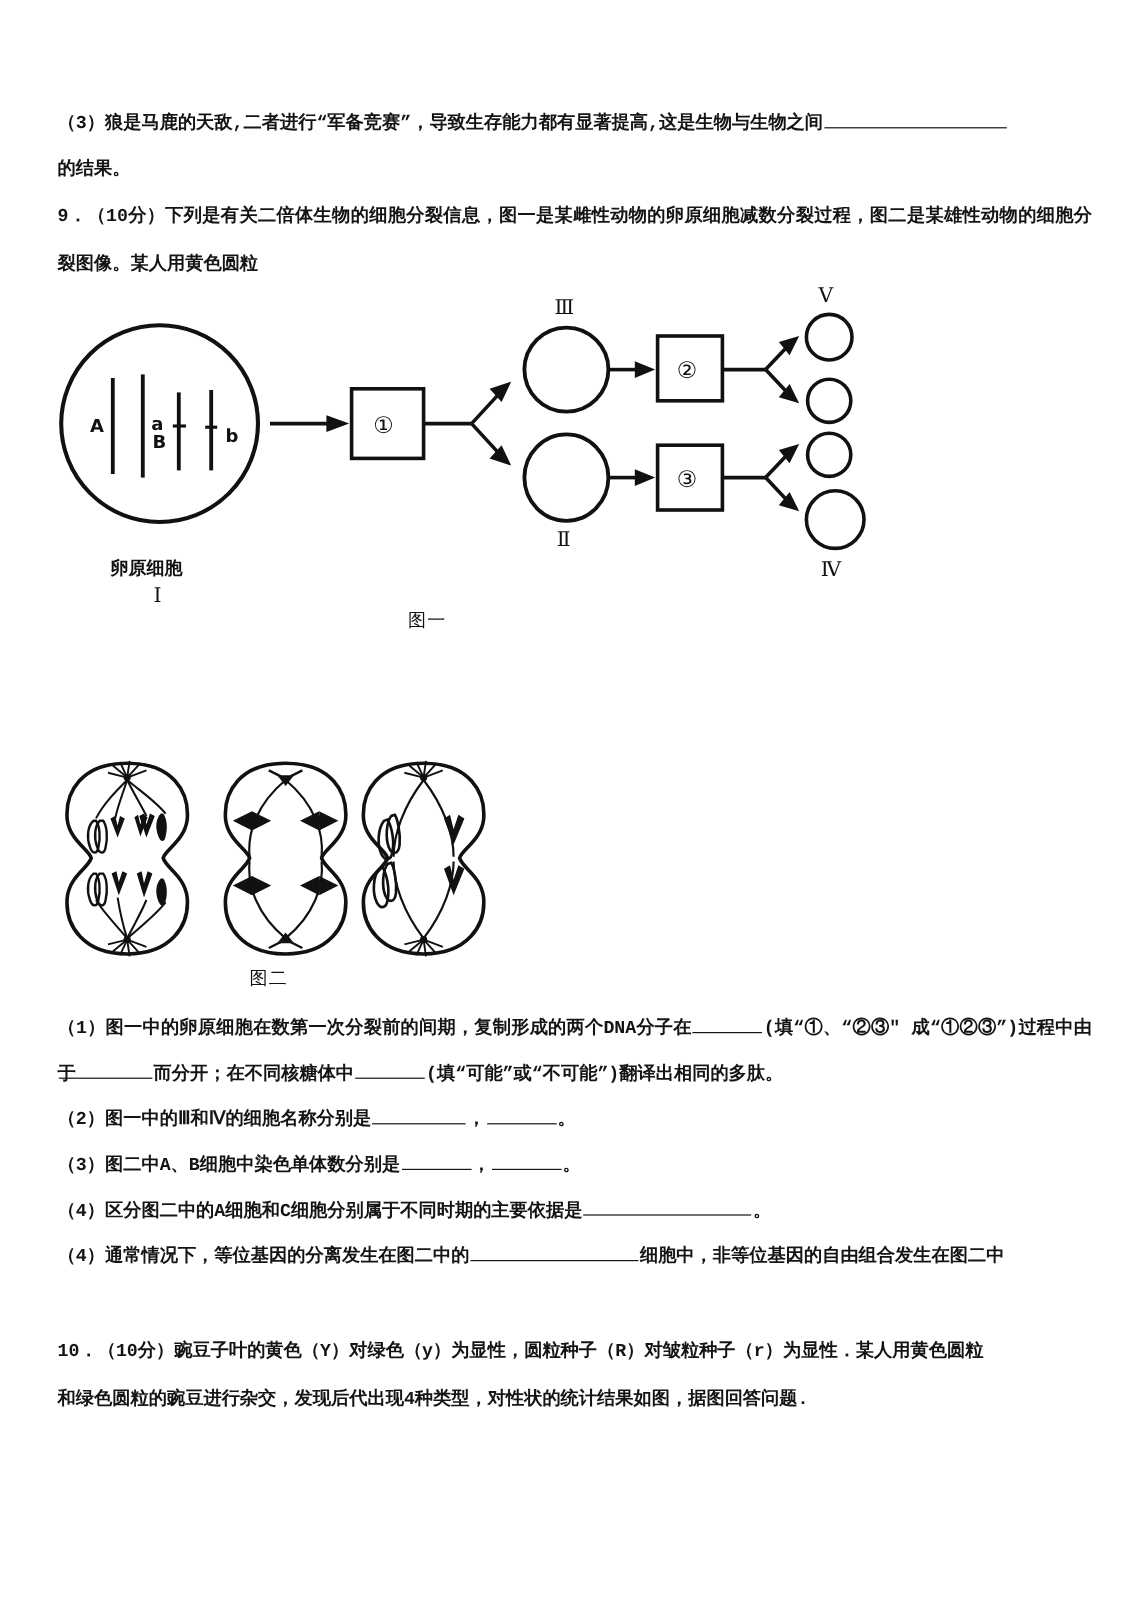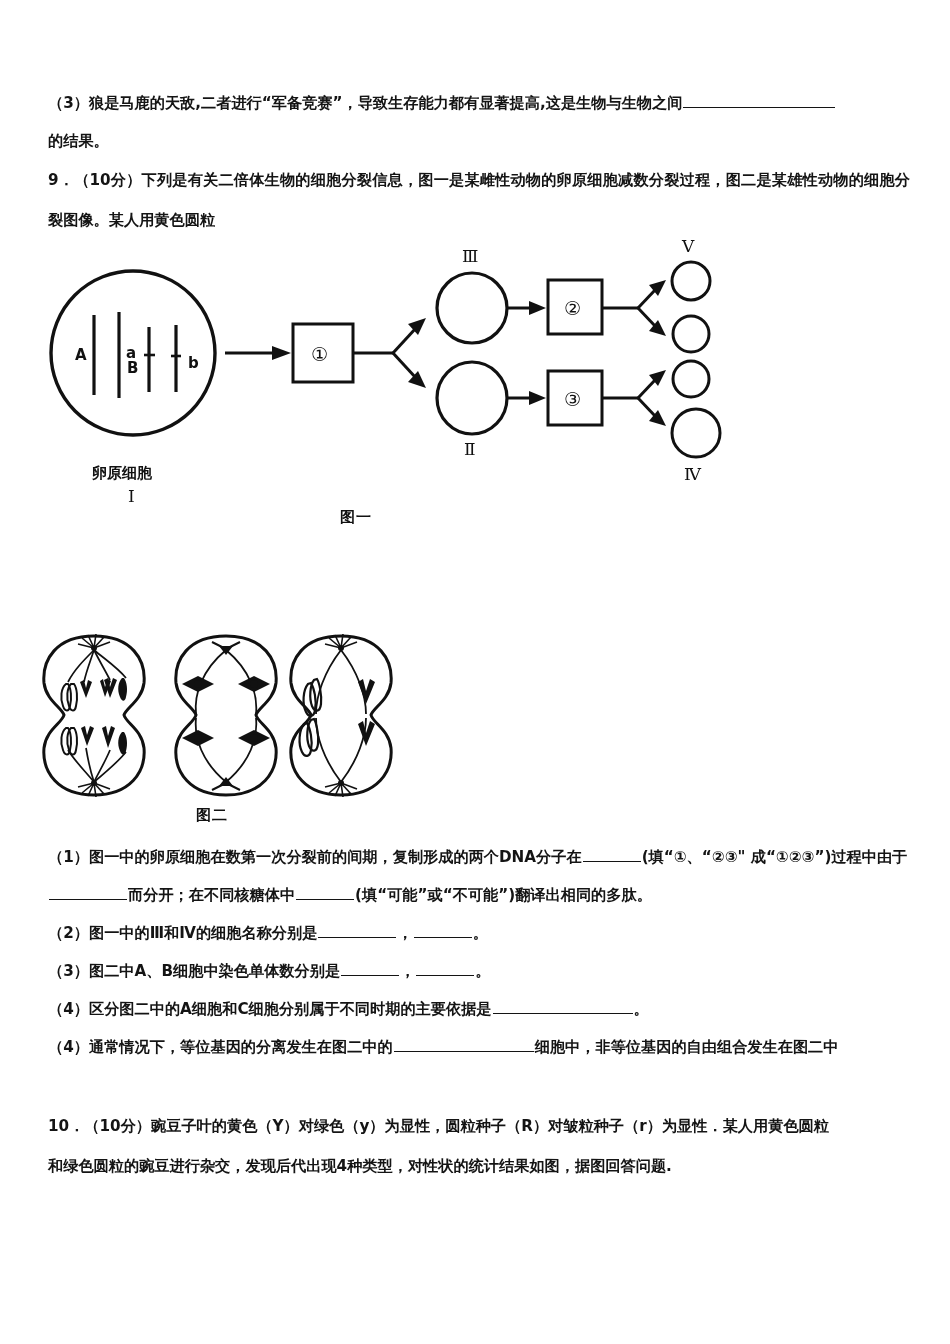--- a/index.html
+++ b/index.html
@@ -25,20 +25,21 @@
 
   .blk {
     position: absolute;
     left: 48px;
     width: 862px;
     font-size: 15.2px;
     line-height: 38px;
     color: #141414;
     font-weight: 600;
     text-align: justify;
+    font-family: Liberation Mono, monospace;
   }
 
   
   .u {
     display: inline-block;
     border-bottom: 1.4px solid #141414;
     vertical-align: baseline;
     height: 1.05em;
     margin: 0 1px;
   }
@@ -50,30 +51,30 @@
   
   #figure-one {
     position: absolute;
     left: 48px;
     top: 240px;
     width: 700px;
     height: 300px;
   }
   #figure-two {
     position: absolute;
-    left: 36px;
+    left: 48px;
     top: 628px;
     width: 380px;
     height: 210px;
   }
 
   .fig-caption {
     position: absolute;
     font-size: 15px;
-    font-weight: 700;
+    font-weight: 400;
     color: #111;
     letter-spacing: 1px;
   }
 
   svg { display: block; overflow: visible; }
 
   .stroke-k { stroke: #111; fill: none; }
   .fill-k { fill: #111; }
 
   .lbl {

